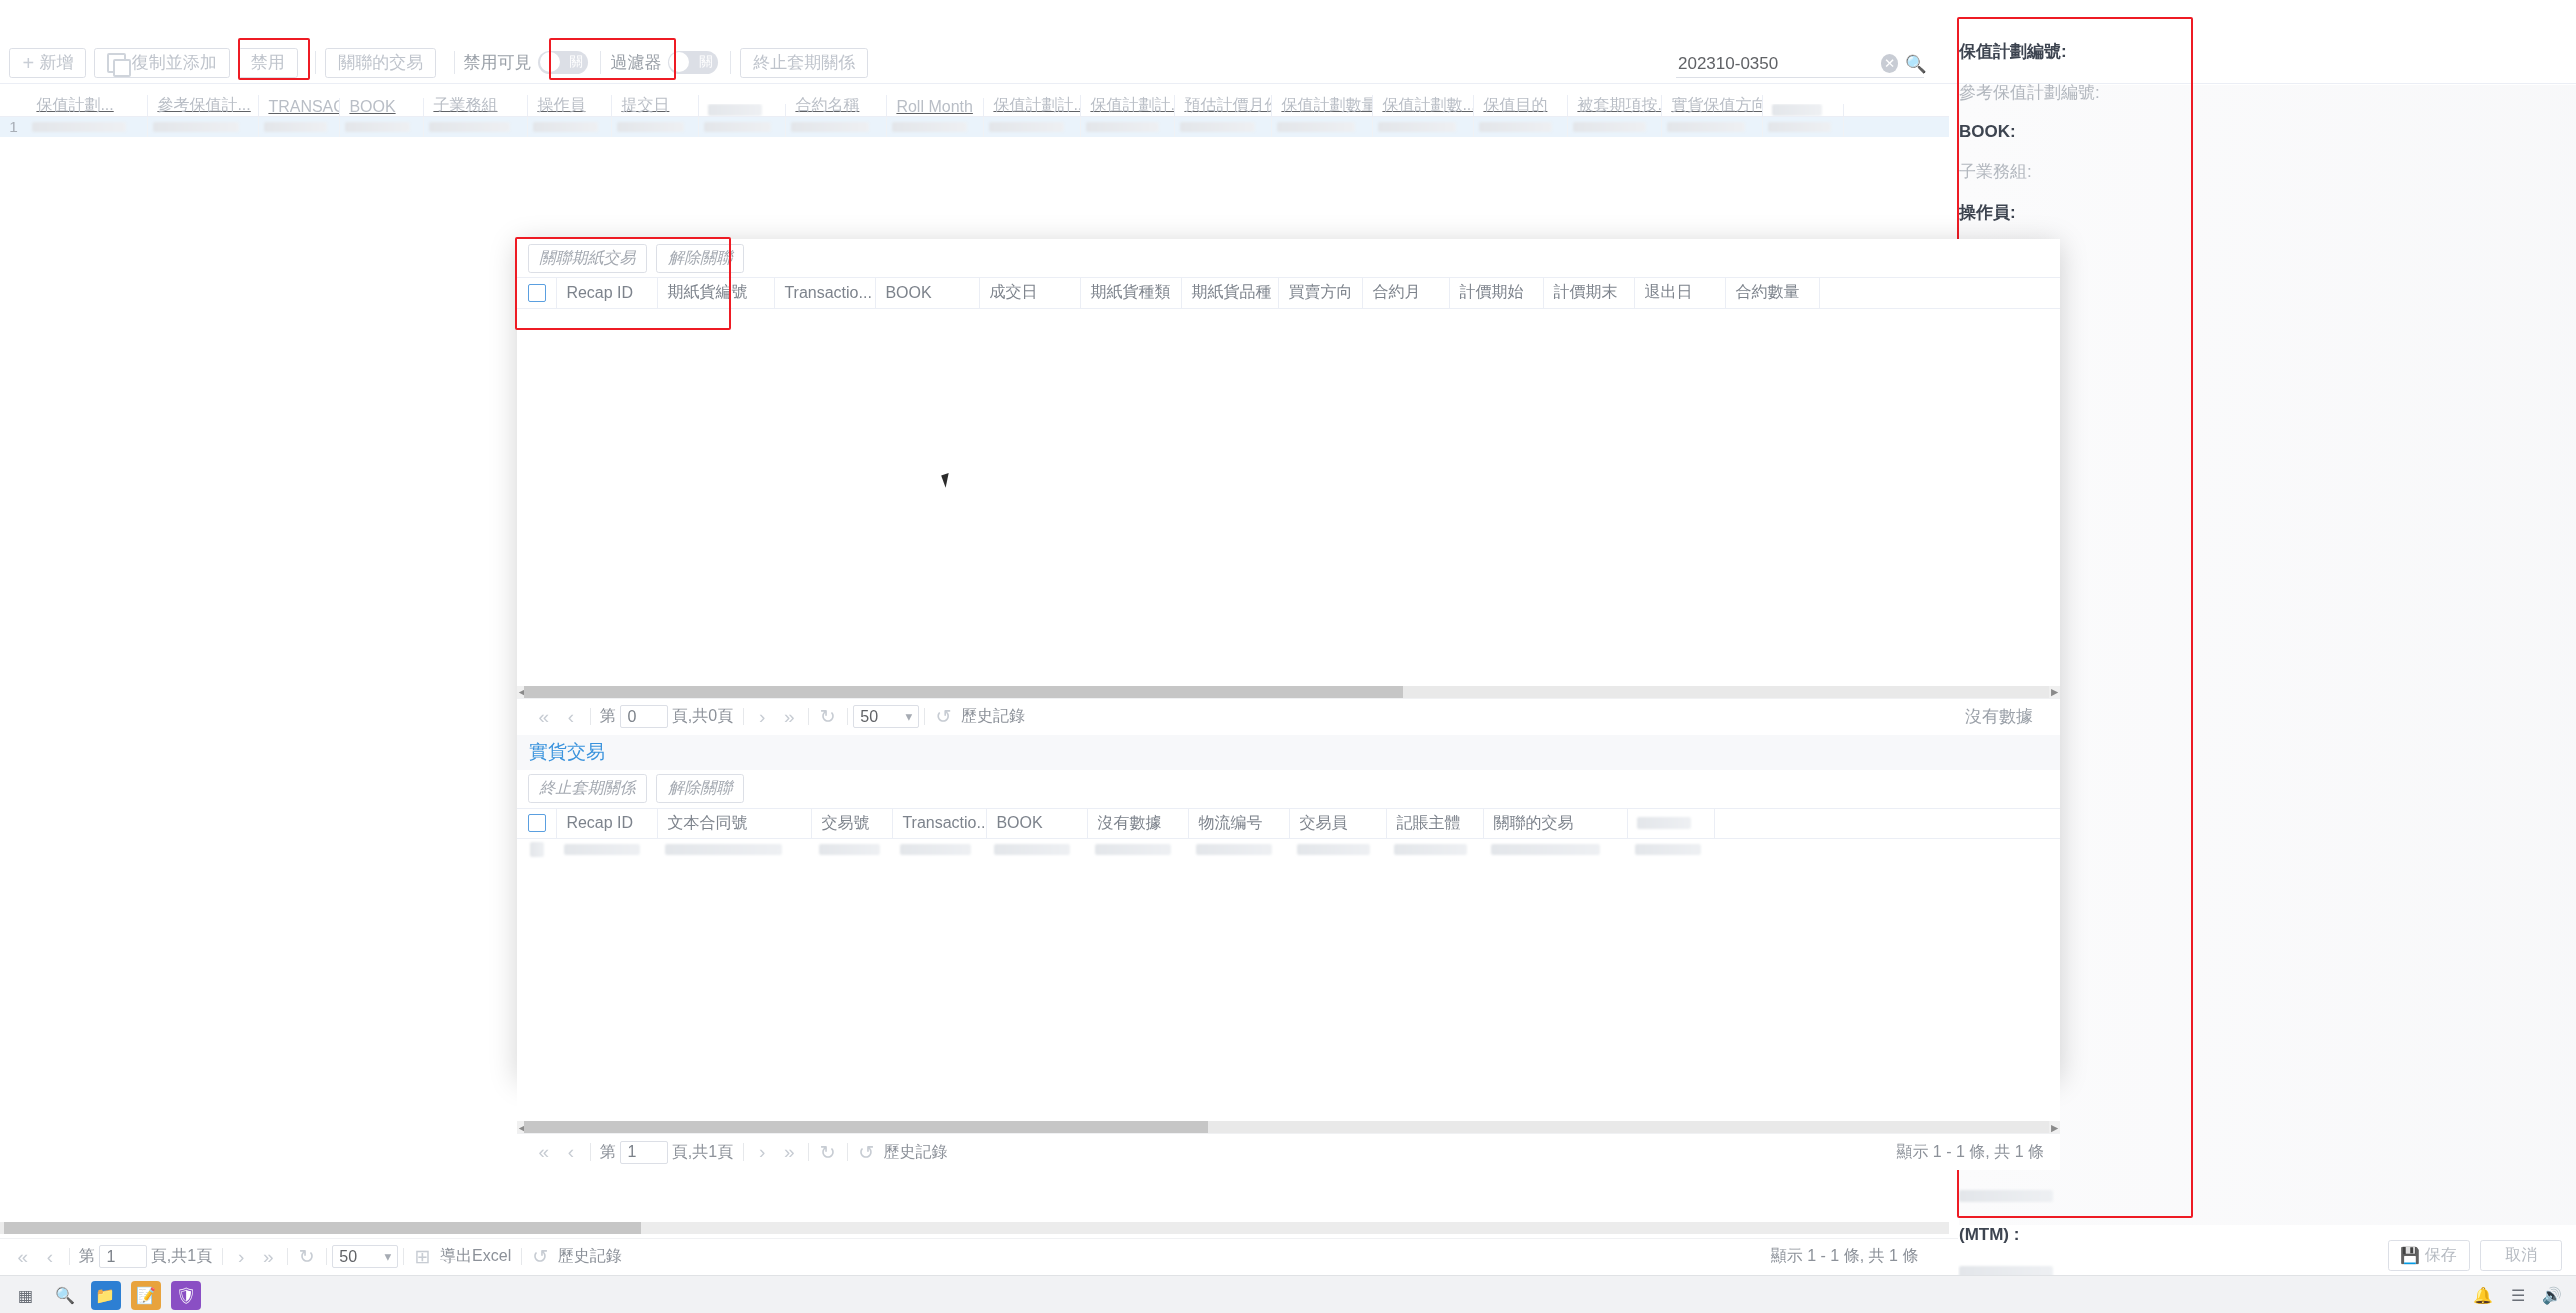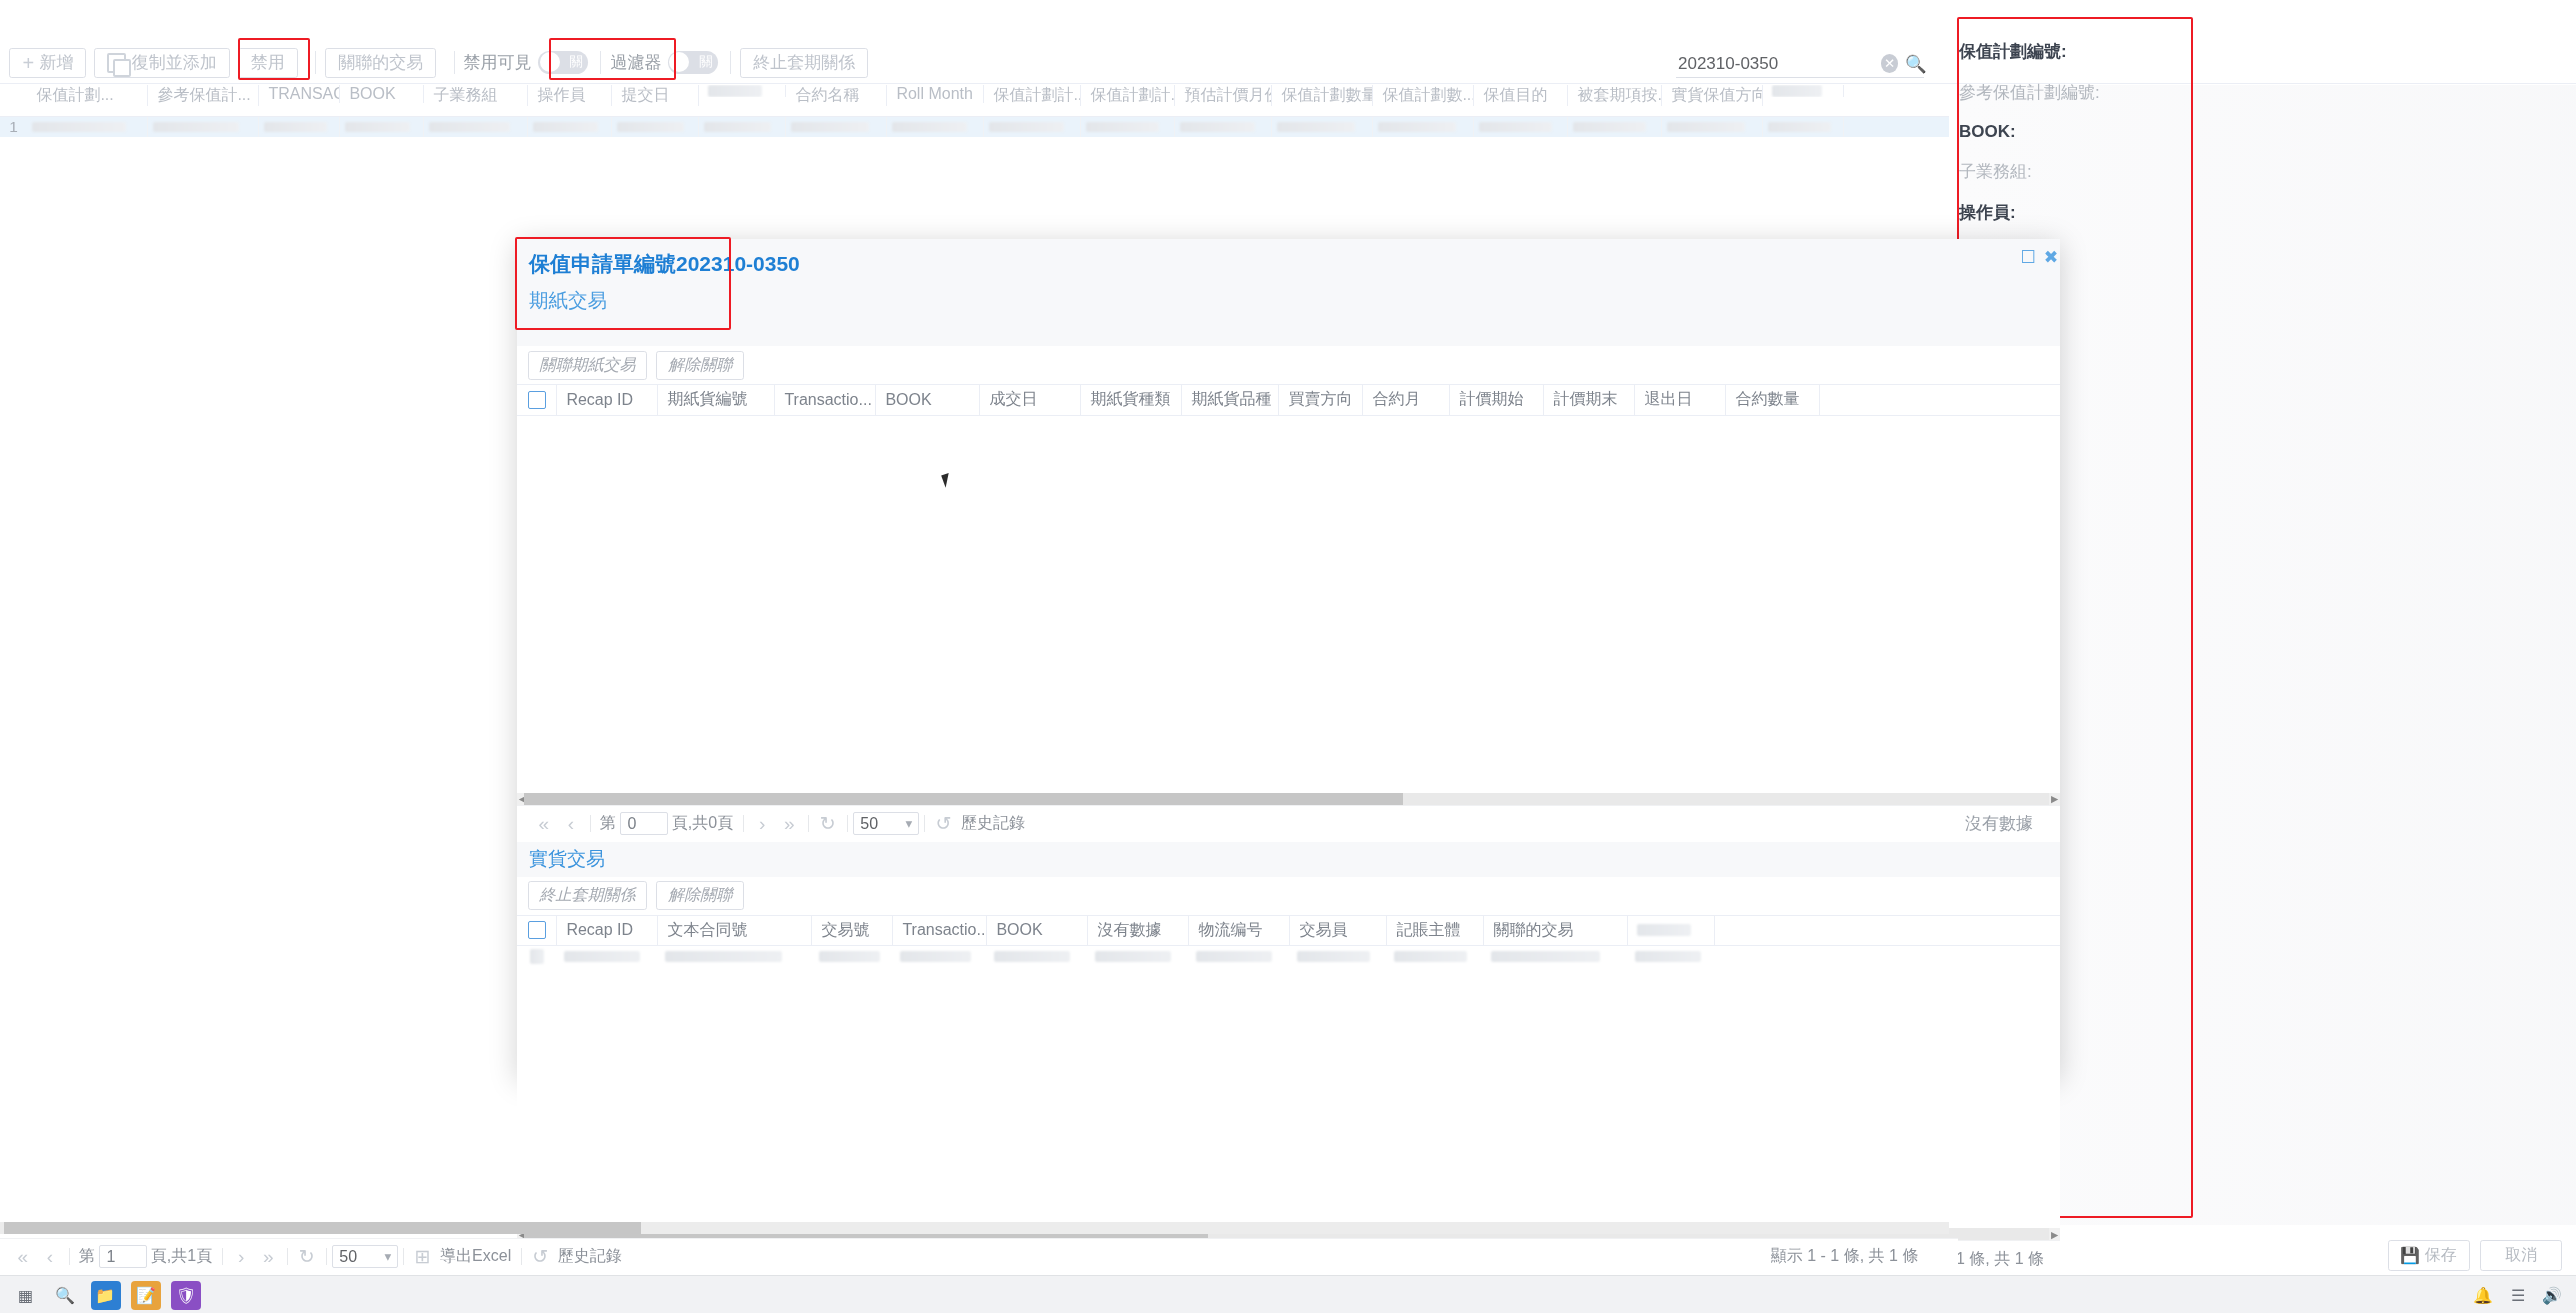--- a/index.html
+++ b/index.html
@@ -66,21 +66,21 @@
     border:none;outline:none;width:201px;font-size:17px;color:#606266;background:transparent;
     font-family:"Liberation Sans",sans-serif;
   }
   .ic-clear{width:19px;height:19px;border-radius:50%;background:#c8ccd4;color:#fff;font-size:13.4px;
     display:flex;align-items:center;justify-content:center;margin-right:6.7px;}
   .ic-search{width:19px;height:19px;color:#909399;font-size:17.4px;}
 
   
   .bg-grid{position:absolute;left:0;top:85px;width:1949px;height:40px;}
   .bg-head{
-    display:flex;height:31px;border-bottom:0.7px solid #ebeef5;background:#fff;align-items:flex-start;
+    display:flex;height:31px;border-bottom:0.7px solid #ebeef5;background:#fff;align-items:flex-end;text-decoration:underline;
   }
   .bg-head .cell{
     border-right:0.7px solid #ebeef5;display:flex;align-items:center;padding-left:9.4px;box-sizing:border-box;
     color:#b9bec6;font-size:16px;white-space:nowrap;overflow:hidden;
   }
   .bg-row{display:flex;height:20px;background:#eaf3fb;align-items:stretch;}
   .bg-row .cell{border-right:0.7px solid #f0f2f5;box-sizing:border-box;}
   .rownum{width:27px;display:flex;align-items:center;justify-content:center;color:#a8aeb6;font-size:15.4px;}
   .blur{background:linear-gradient(90deg,#e3e6ea,#eef0f3);filter:blur(1.3px);border-radius:2px;}
 
@@ -341,26 +341,20 @@
       <div class="rp-field"><span class="blur" style="display:inline-block;width:94px;height:12px;"></span></div>
       <div class="rp-field"><span class="blur" style="display:inline-block;width:94px;height:12px;"></span></div>
       <div class="rp-field"><span class="blur" style="display:inline-block;width:94px;height:12px;"></span></div>
       <div class="rp-field">(MTM) :</div>
       <div class="rp-field"><span class="blur" style="display:inline-block;width:94px;height:12px;"></span></div>
       <div class="rp-field">性質:</div>
     </div>
   <div class="redbox" id="rb-panel"></div>
 
   <div class="modal">
-    <div class="modal-hd">
-      <div class="modal-title">保值申請單編號202310-0350</div>
-      <div class="modal-sub">期紙交易</div>
-      <div class="modal-ic mic1">☐</div>
-      <div class="modal-ic mic2">✖</div>
-    </div>
 
     <div class="sec-actions">
       <div class="sm-btn">關聯期紙交易</div>
       <div class="sm-btn">解除關聯</div>
     </div>
 
     <div class="grid-head" id="fut-head">
         <div class="cbcell">
           <div class="cb"></div>
         </div>

